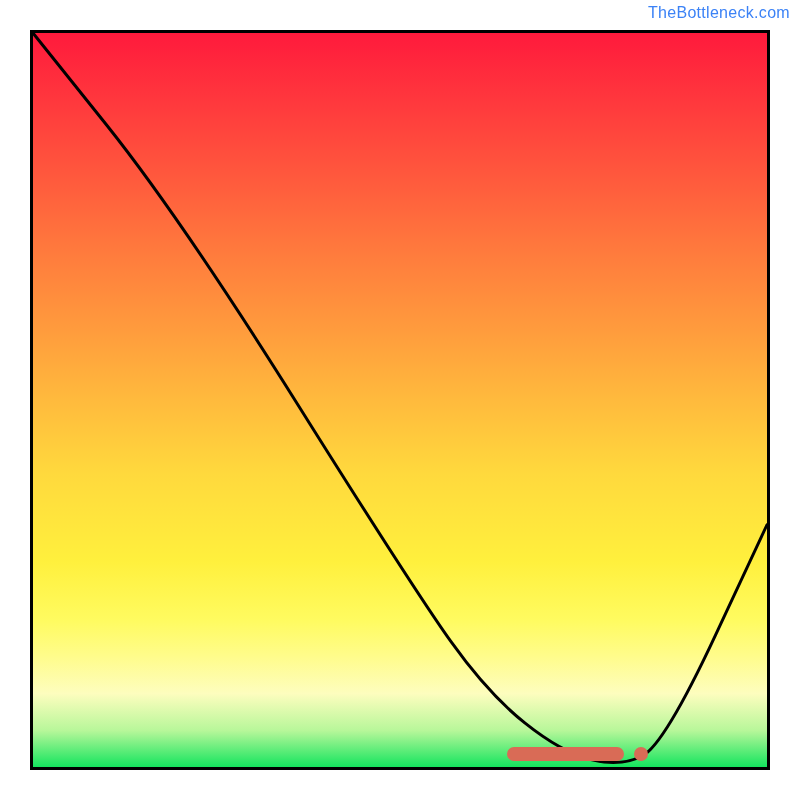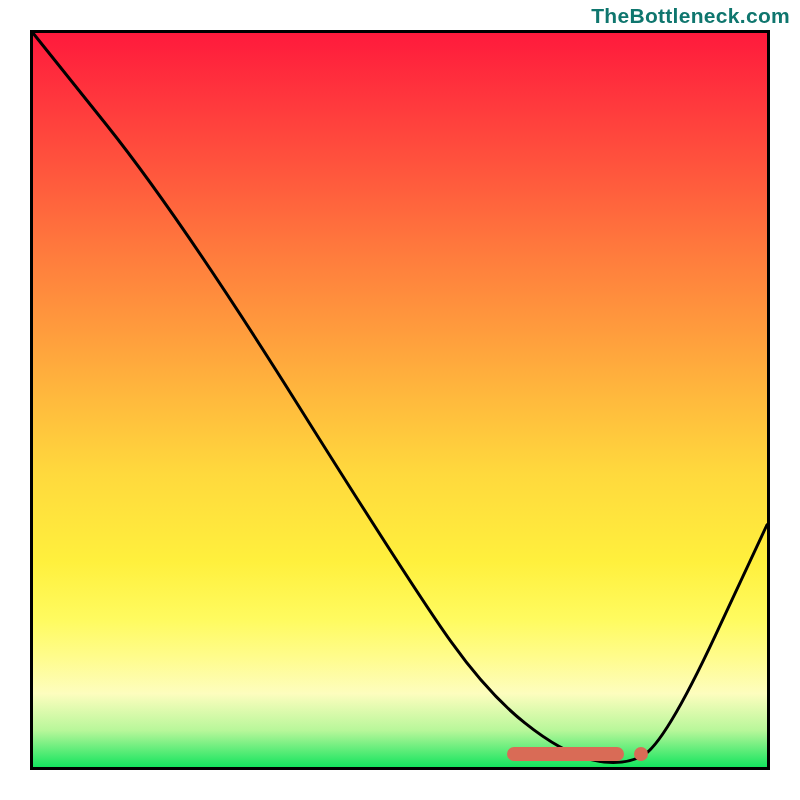--- a/index.html
+++ b/index.html
@@ -14,23 +14,23 @@
   .frame {
     position: relative;
     width: 800px;
     height: 800px;
     box-sizing: border-box;
   }
   .watermark {
     position: absolute;
     top: 4px;
     right: 10px;
-    font-size: 21px;
-    font-weight: 700;
-    color: #0f766e;
+    font-size: 16px;
+    font-weight: 400;
+    color: #3b82f6;
     letter-spacing: 0.3px;
   }
   .plot-area {
     position: absolute;
     left: 30px;
     top: 30px;
     width: 740px;
     height: 740px;
     border: 3px solid #000;
     background: linear-gradient(to bottom,

